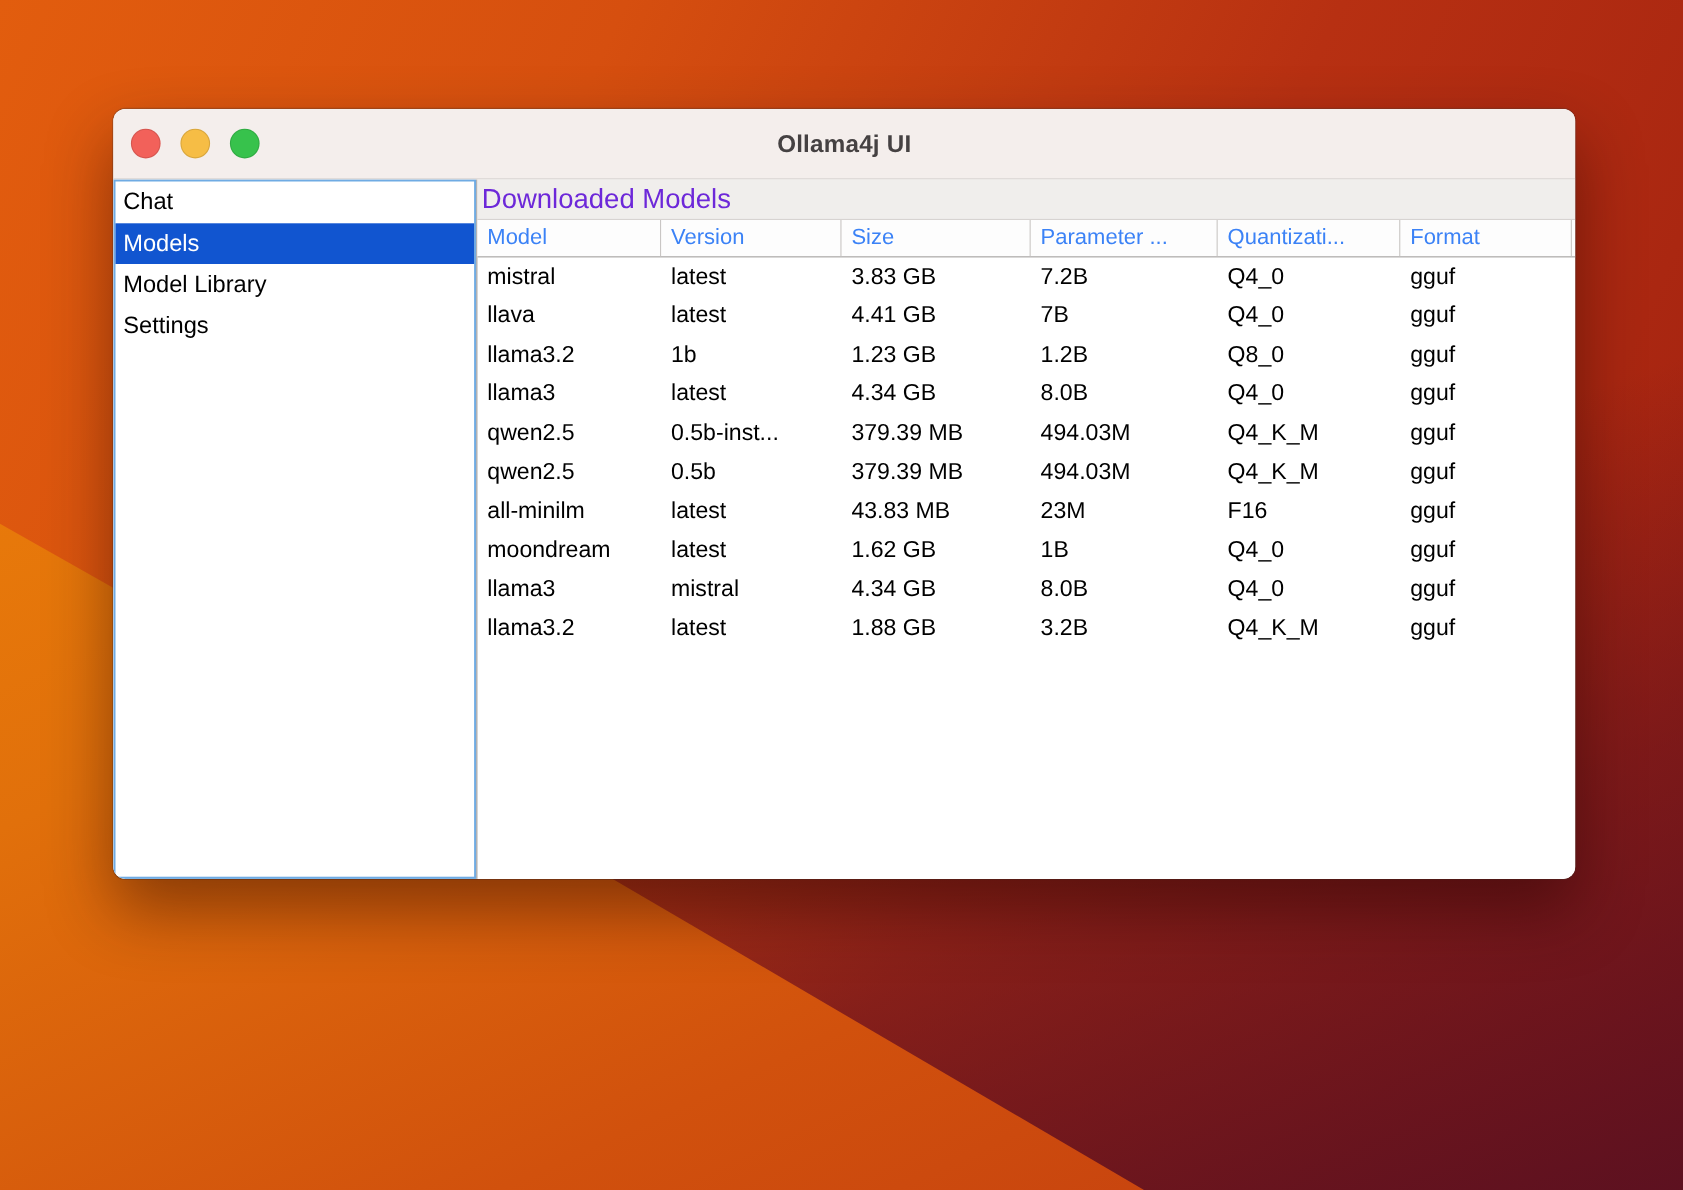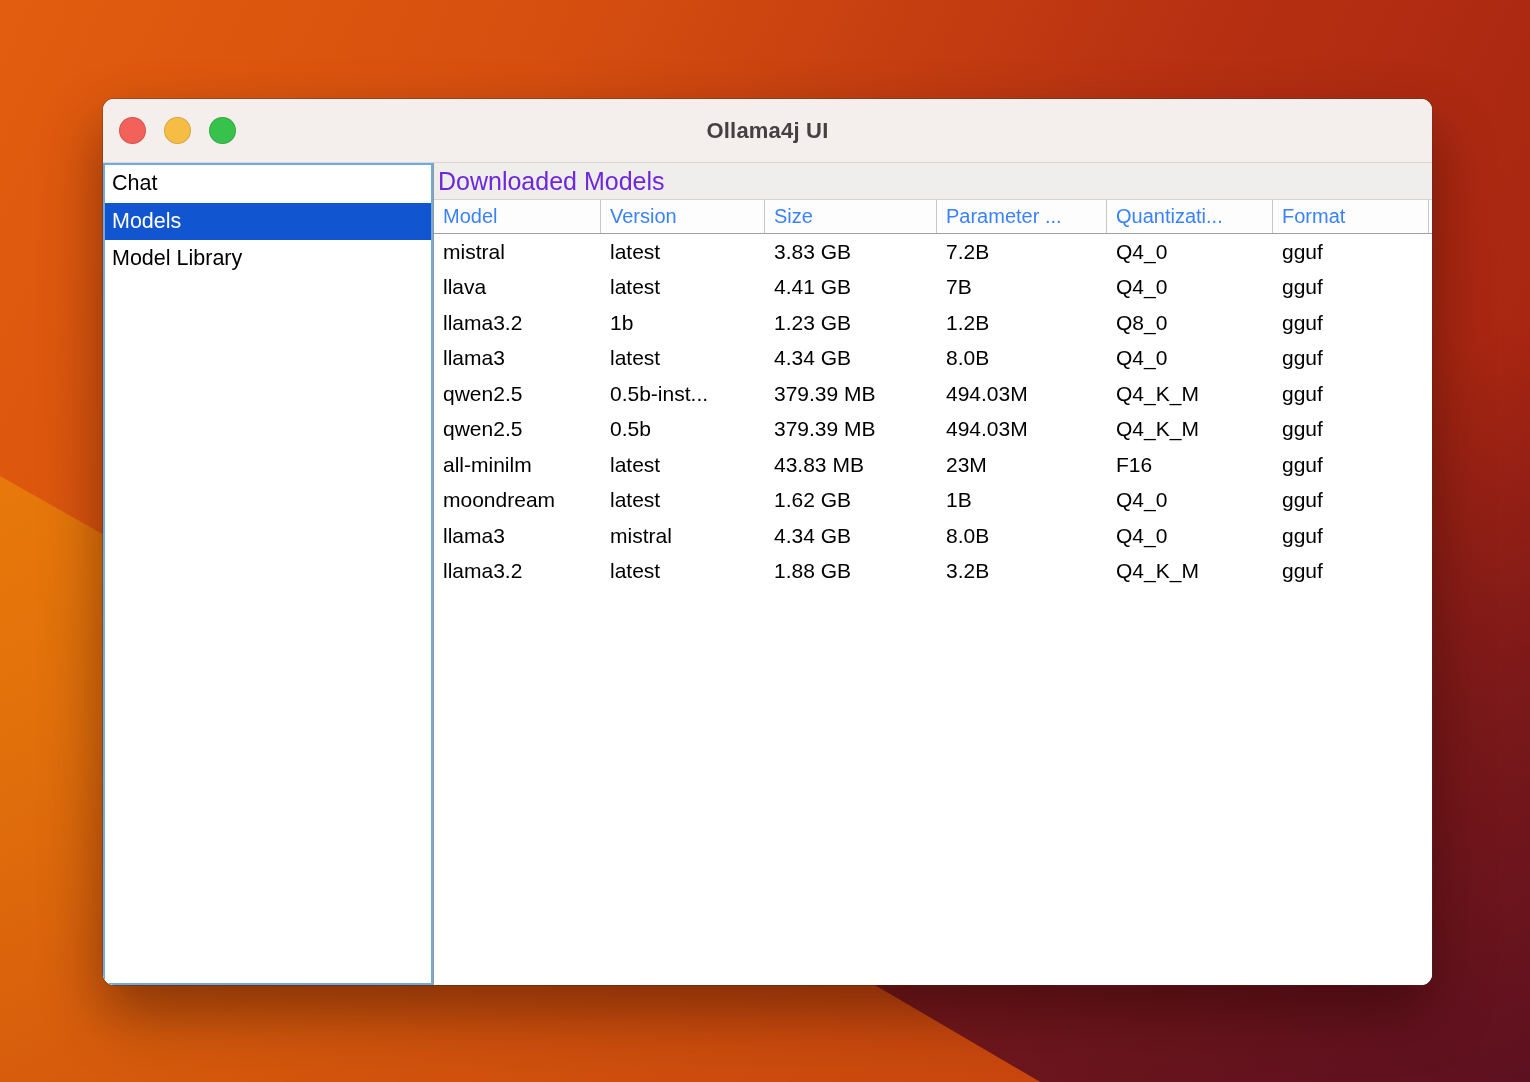--- a/index.html
+++ b/index.html
@@ -11,21 +11,21 @@
   .wp-maroon {
     position:absolute; inset:0;
     background:linear-gradient(162deg, rgba(93,17,32,0) 52%, rgba(93,17,32,0.55) 74%, #5d1120 100%);
   }
   .wp-wedge {
     position:absolute; inset:0;
     background:linear-gradient(155deg,#ef8309 8%,#e1700b 42%,#d1510d 72%,#c23c10 100%);
     clip-path:polygon(0 44%, 10% 52%, 68% 100%, 0 100%);
   }
   .window {
-    position:absolute; left:103px; top:99px; width:1329px; height:886px;
+    position:absolute; left:103px; top:99px; width:1329px; height:700px;
     border-radius:11px; background:#fff; overflow:hidden;
     display:flex; flex-direction:column;
     box-shadow:0 28px 60px rgba(30,0,0,0.45), 0 0 0 1px rgba(90,60,50,0.35);
   }
   .titlebar {
     flex:0 0 63px; background:#f4eeec; border-bottom:1px solid #dbd6d4; position:relative;
   }
   .lights { position:absolute; left:16px; top:0; height:100%; display:flex; align-items:center; gap:18px; }
   .light { width:27px; height:27px; border-radius:50%; box-shadow:inset 0 0 0 1px rgba(0,0,0,0.12); cursor:default; }
   .win-title {
@@ -84,20 +84,21 @@
         <span class="light" style="background: rgb(55, 194, 76);"></span>
       </div>
       <div class="win-title">Ollama4j UI</div>
     </div>
 
     <div class="content">
       <div class="sidebar" id="sidebar">
           <div class="side-item">Chat</div>
           <div class="side-item selected" style="background: rgb(17, 85, 208);">Models</div>
           <div class="side-item">Model Library</div>
+          <div class="side-item">Settings</div>
         </div>
 
       <div class="main">
         <div class="panel-title">Downloaded Models</div>
         <div class="thead" id="thead">
             <div class="th">Model</div>
             <div class="th">Version</div>
             <div class="th">Size</div>
             <div class="th">Parameter ...</div>
             <div class="th">Quantizati...</div>

